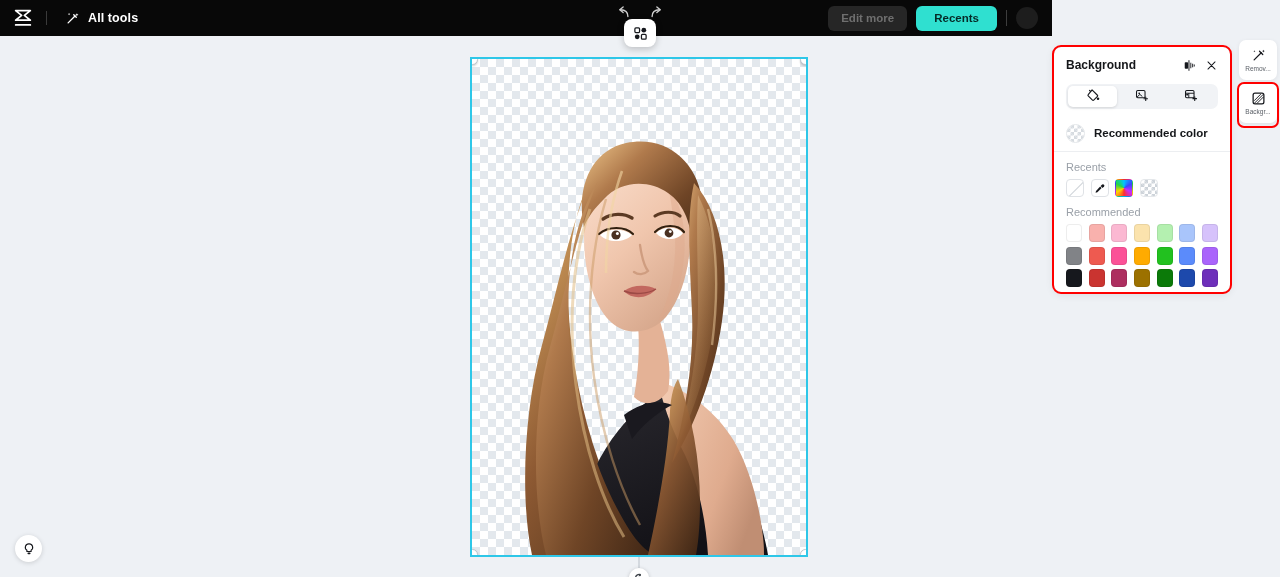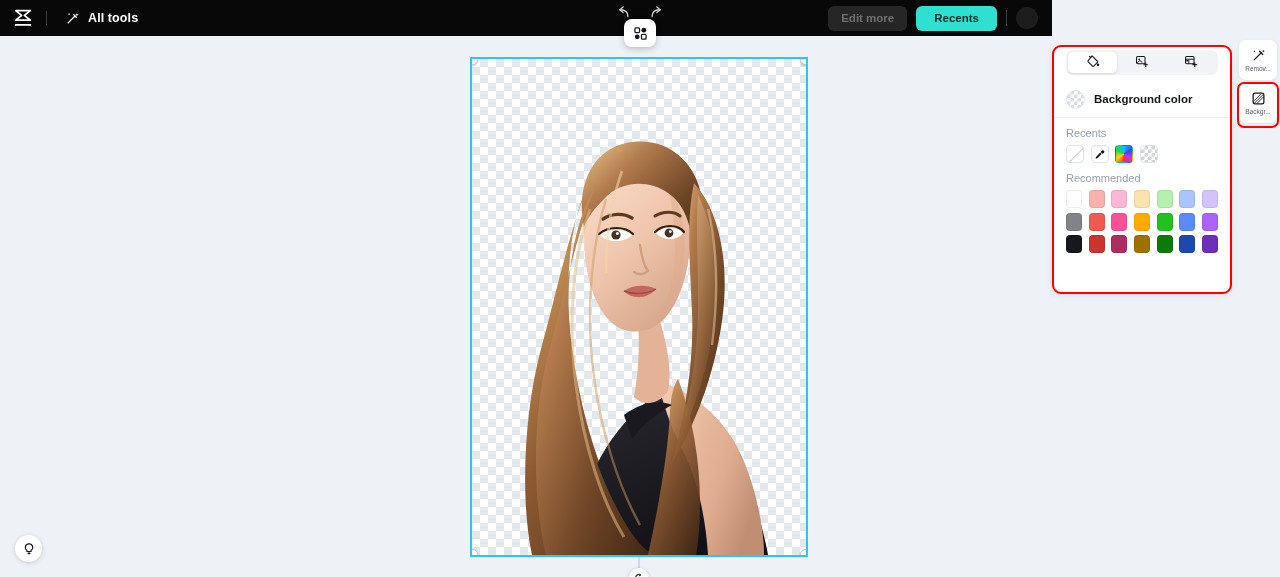--- a/index.html
+++ b/index.html
@@ -331,20 +331,37 @@
     <div class="help-btn">
       <svg width="14" height="14" viewBox="0 0 24 24">
         <path d="M12 3.2 A6 6 0 0 1 15.6 14.2 L15.6 16.4 L8.4 16.4 L8.4 14.2 A6 6 0 0 1 12 3.2 Z" fill="none" stroke="#16181d" stroke-width="1.9"></path>
         <rect x="9.4" y="17.8" width="5.2" height="3.4" rx="1.3" fill="#16181d"></rect>
       </svg>
     </div>
   </div>
 
   <div class="panel">
 
+    <div class="panel-head">
+      <div class="panel-title">Background</div>
+      <span class="pi">
+        <svg width="13" height="13" viewBox="0 0 24 24">
+          <path d="M11 3 L11 21" stroke="#16181d" stroke-width="1.8" stroke-linecap="round"></path>
+          <rect x="3.2" y="6" width="6.2" height="12" rx="1.4" fill="#16181d"></rect>
+          <path d="M14.4 7.6 L14.4 16.4" stroke="#16181d" stroke-width="1.7" stroke-linecap="round"></path>
+          <path d="M17.8 9.4 L17.8 14.6" stroke="#16181d" stroke-width="1.7" stroke-linecap="round"></path>
+          <path d="M20.8 10.8 L20.8 13.2" stroke="#16181d" stroke-width="1.7" stroke-linecap="round"></path>
+        </svg>
+      </span>
+      <span class="pi">
+        <svg width="13" height="13" viewBox="0 0 24 24">
+          <path d="M5.5 5.5 L18.5 18.5 M18.5 5.5 L5.5 18.5" stroke="#16181d" stroke-width="1.9" stroke-linecap="round"></path>
+        </svg>
+      </span>
+    </div>
 
     <div class="tabs">
       <div class="tab active">
         <span>
           <svg width="14" height="14" viewBox="0 0 24 24">
             <path d="M10.4 3.2 L19.6 12.4 C20.2 13 20.2 13.9 19.6 14.5 L13.2 20.9 C12.6 21.5 11.7 21.5 11.1 20.9 L3.8 13.6 C3.2 13 3.2 12.1 3.8 11.5 L10.4 3.2 Z" fill="none" stroke="#16181d" stroke-width="1.9" stroke-linejoin="round"></path>
             <path d="M8 6 L6 4" stroke="#16181d" stroke-width="1.9" stroke-linecap="round"></path>
             <circle cx="20.6" cy="18.4" r="2.2" fill="#16181d"></circle>
           </svg>
         </span>
@@ -366,21 +383,21 @@
             <path d="M2.6 9 L17.2 9 M8.2 9 L8.2 16.8" stroke="#16181d" stroke-width="1.6"></path>
             <rect x="3.8" y="10.2" width="3.2" height="2.6" fill="#16181d"></rect>
             <path d="M18.4 15.2 L18.4 21.4 M15.3 18.3 L21.5 18.3" stroke="#16181d" stroke-width="1.9" stroke-linecap="round"></path>
           </svg>
         </span>
       </div>
     </div>
 
     <div class="bgcolor-row">
       <div class="checker-circle"></div>
-      <div class="bgcolor-label">Background color</div>
+      <div class="bgcolor-label">Recommended color</div>
     </div>
 
     <div class="sep"></div>
 
     <div class="sec-label">Recents</div>
     <div class="sw-row">
       <div class="sw sw-none"></div>
       <div class="sw sw-picker">
         <svg width="11" height="11" viewBox="0 0 24 24">
           <path d="M17.8 3.4 a3 3 0 0 1 4.2 4.2 L18.6 11 L14.4 6.8 Z" fill="#16181d"></path>

